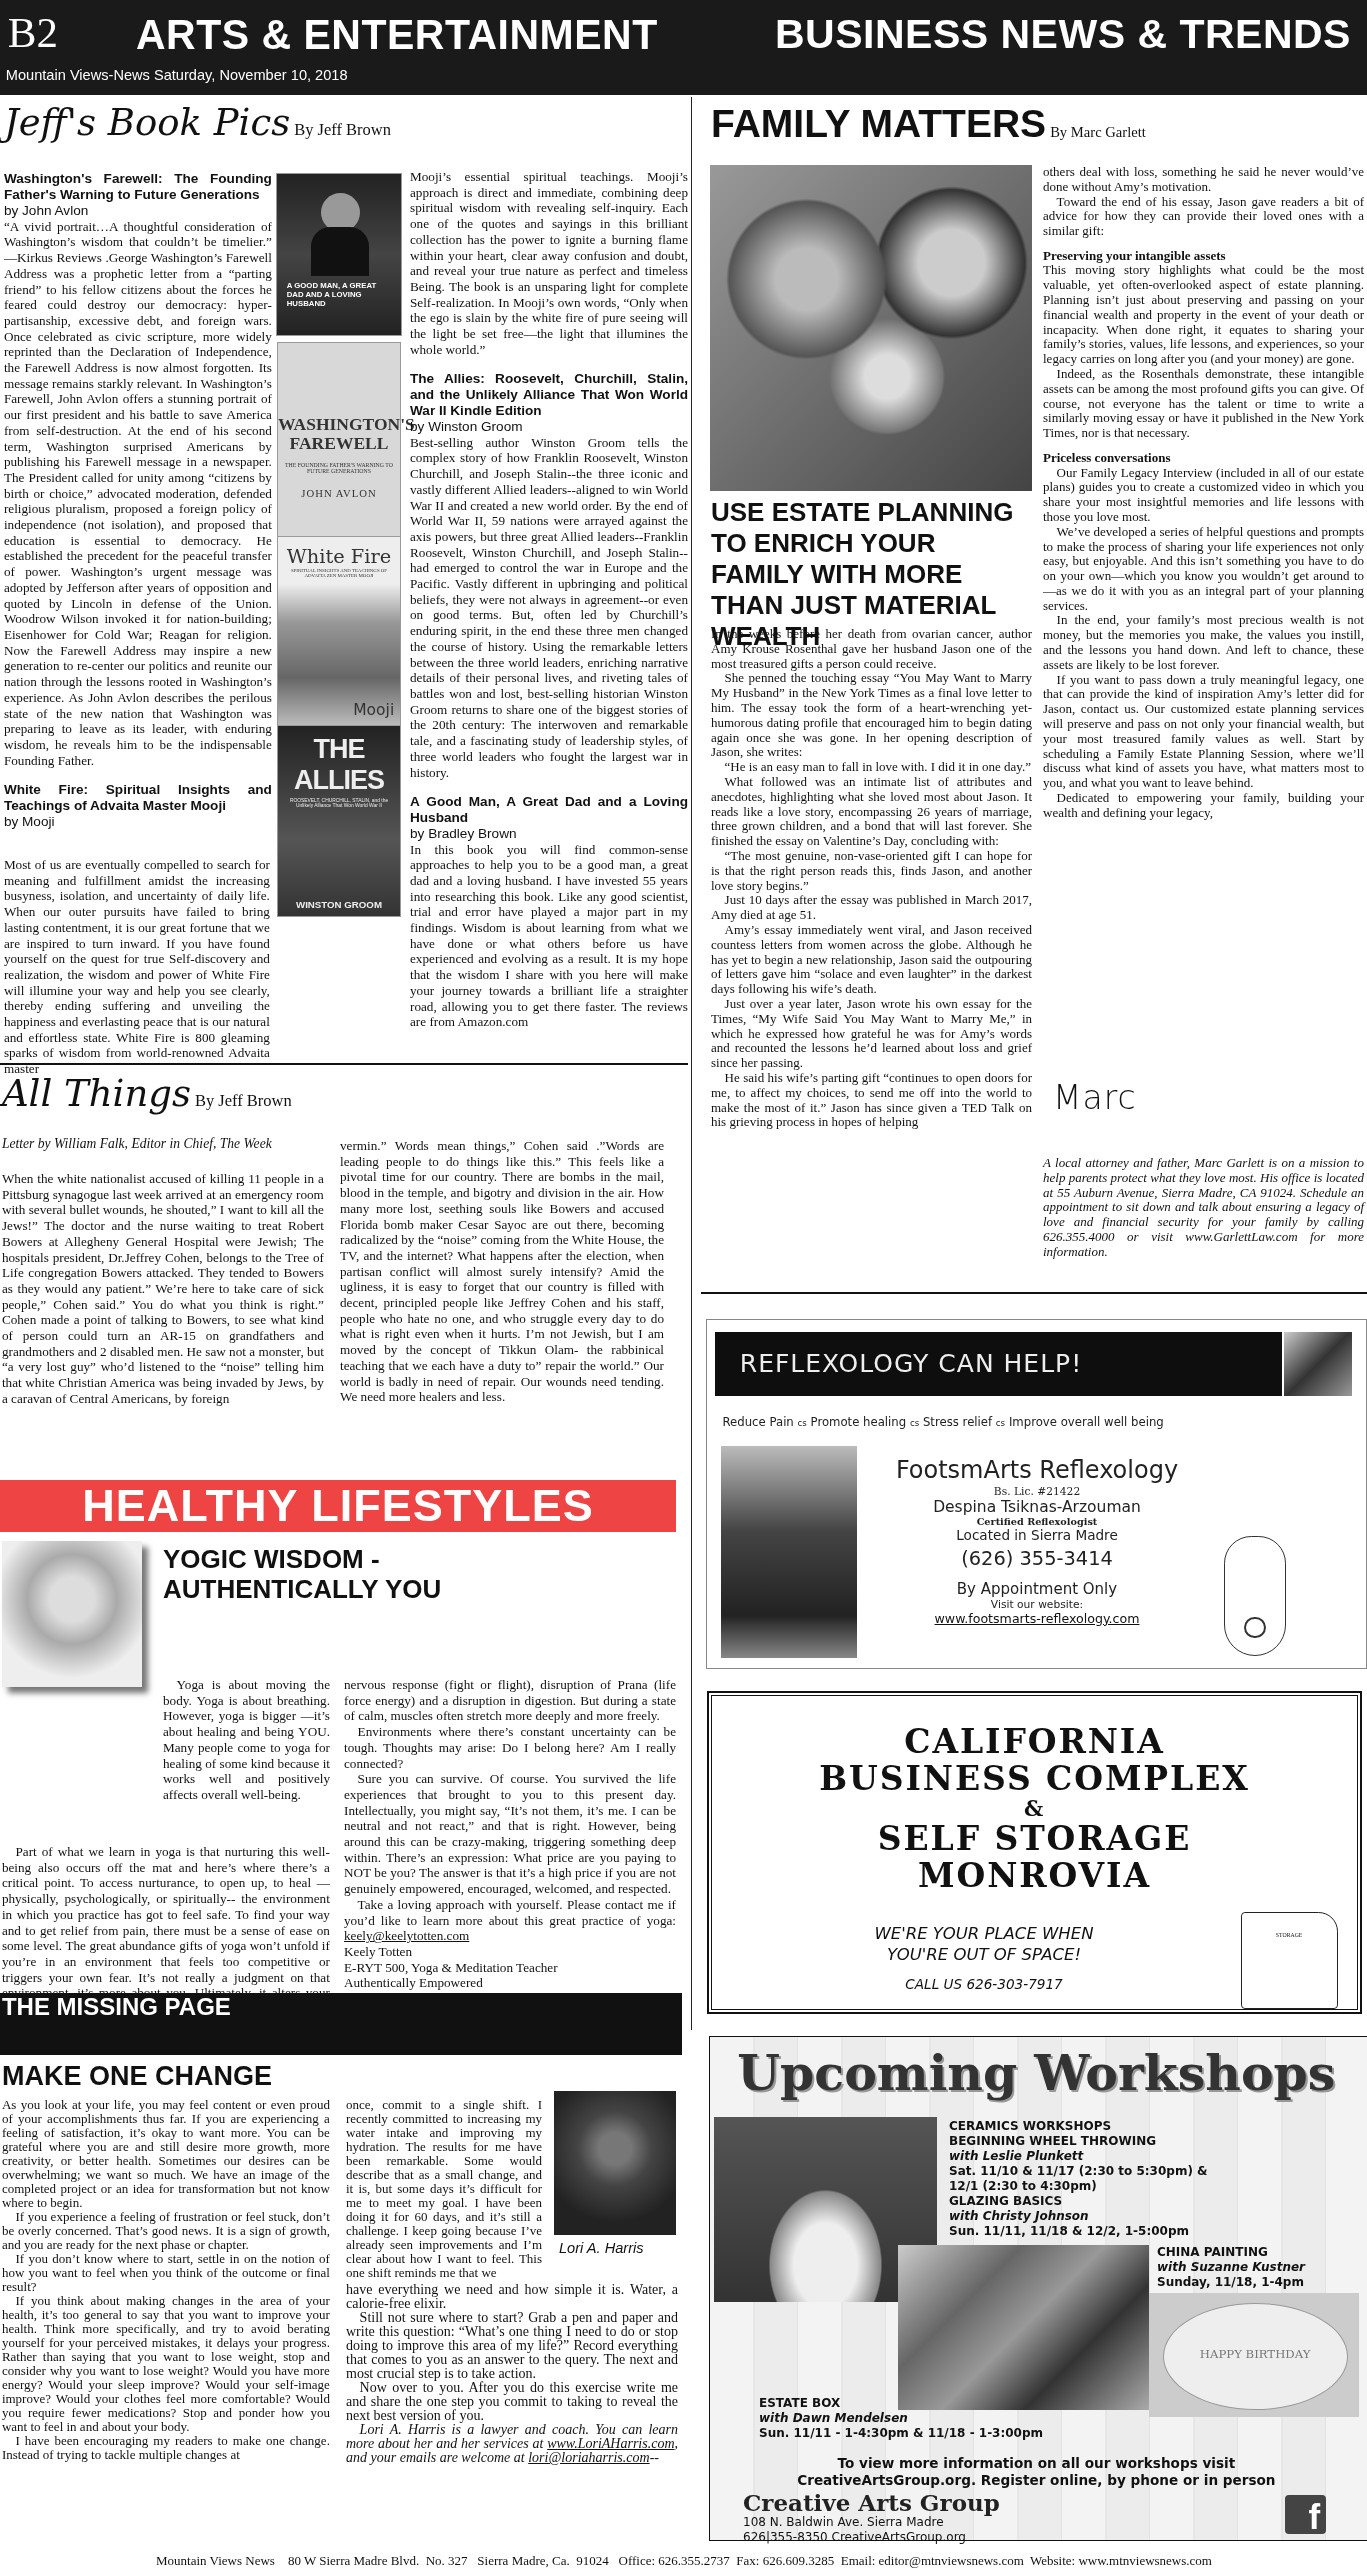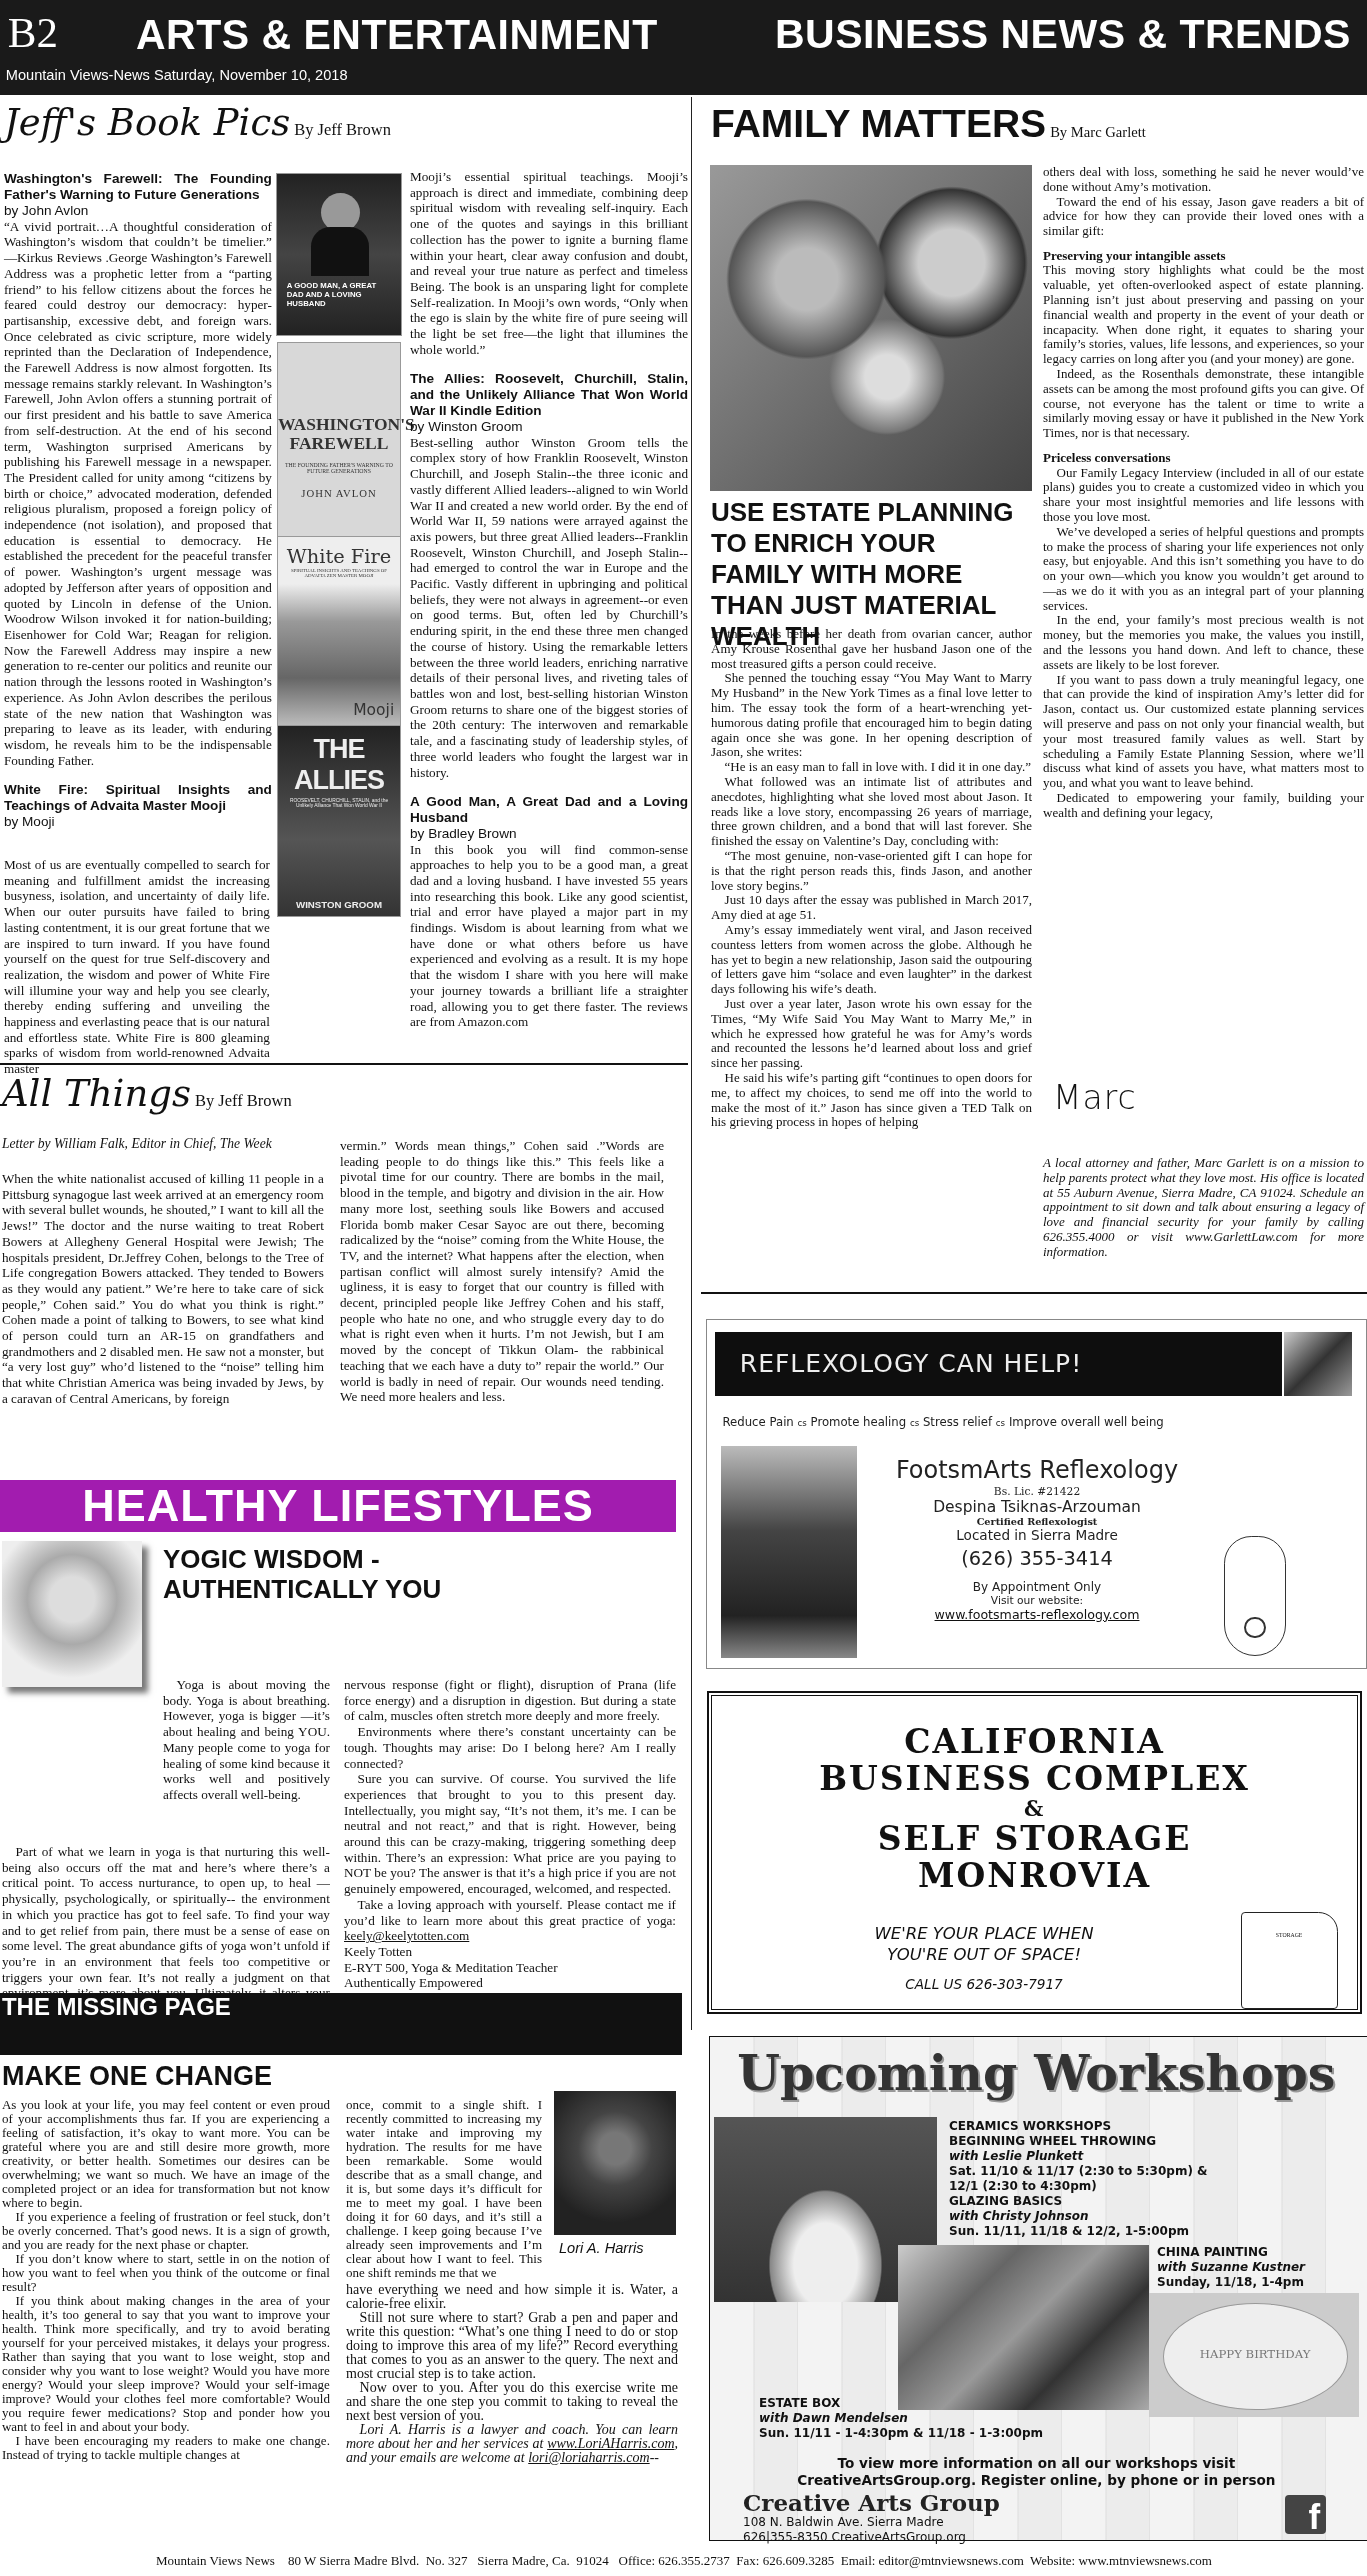--- a/index.html
+++ b/index.html
@@ -88,21 +88,21 @@
 <div class="abs vline" style="left:691px;top:97px;height:1933px;"></div>
 
 <div class="abs" style="left:1.9px;top:1072px;width:389px;">
   <span class="script-title">All Things</span>
   <span class="byline">By Jeff Brown</span>
 </div>
 <div class="abs body" style="left:1.9px;top:1136px;width:321px;font-style:italic;font-size:13.6px;">Letter by William Falk, Editor in Chief, The Week</div>
 <div class="abs body" style="left:1.9px;top:1171px;width:322px;">When the white nationalist accused of killing 11 people in a Pittsburg synagogue last week arrived at an emergency room with several bullet wounds, he shouted,” I want to kill all the Jews!” The doctor and the nurse waiting to treat Robert Bowers at Allegheny General Hospital were Jewish; The hospitals president, Dr.Jeffrey Cohen, belongs to the Tree of Life congregation Bowers attacked. They tended to Bowers as they would any patient.” We’re here to take care of sick people,” Cohen said.” You do what you think is right.” Cohen made a point of talking to Bowers, to see what kind of person could turn an AR-15 on grandfathers and grandmothers and 2 disabled men. He saw not a monster, but “a very lost guy” who’d listened to the “noise” telling him that white Christian America was being invaded by Jews, by a caravan of Central Americans, by foreign</div>
 <div class="abs body" style="left:340px;top:1138px;width:324px;">vermin.” Words mean things,” Cohen said .”Words are leading people to do things like this.” This feels like a pivotal time for our country. There are bombs in the mail, blood in the temple, and bigotry and division in the air. How many more lost, seething souls like Bowers and accused Florida bomb maker Cesar Sayoc are out there, becoming radicalized by the “noise” coming from the White House, the TV, and the internet? What happens after the election, when partisan conflict will almost surely intensify? Amid the ugliness, it is easy to forget that our country is filled with decent, principled people like Jeffrey Cohen and his staff, people who hate no one, and who struggle every day to do what is right even when it hurts. I’m not Jewish, but I am moved by the concept of Tikkun Olam- the rabbinical teaching that we each have a duty to” repair the world.” Our world is badly in need of repair. Our wounds need tending. We need more healers and less.</div>
 
-<div class="abs" style="left:0;top:1480px;width:676px;height:52px;background:#a21caf;color:#fff;text-align:center;">
+<div class="abs" style="left:0;top:1480px;width:676px;height:52px;background:#ef4444;color:#fff;text-align:center;">
   <span class="big-sans" style="font-size:45px;line-height:52px;letter-spacing:1px;">HEALTHY LIFESTYLES</span>
 </div>
 <div class="abs photo" style="left:1.9px;top:1541px;width:140px;height:146px;box-shadow:5.8px 5.8px 5.8px #777;background:radial-gradient(circle at 50% 40%,#ddd 20%,#aaa 40%,#eee 70%);"></div>
 <div class="abs big-sans" style="left:163px;top:1544px;width:389px;font-size:26px;line-height:30px;">
   <div>YOGIC WISDOM -</div>
   <div>AUTHENTICALLY YOU</div>
 </div>
 <div class="abs body" style="left:163px;top:1677px;width:167px;text-indent:13.6px;"><span>Yoga is about moving the body. Yoga is about breathing. However, yoga is bigger —it’s about healing and being YOU. Many people come to yoga for healing of some kind because it works well and positively affects overall well-being.</span></div>
 <div class="abs body indent" style="left:1.9px;top:1844px;width:328px;">
   <p>Part of what we learn in yoga is that nurturing this well-being also occurs off the mat and here’s where there’s a critical point. To access nurturance, to open up, to heal —physically, psychologically, or spiritually-- the environment in which you practice has got to feel safe. To find your way and to get relief from pain, there must be a sense of ease on some level. The great abundance gifts of yoga won’t unfold if you’re in an environment that feels too competitive or triggers your own fear. It’s not really a judgment on that environment, it’s more about you. Ultimately, it alters your own authenticity.</p>
@@ -186,21 +186,21 @@
     <span>Improve overall well being</span>
   </div>
   <div class="abs photo" style="left:13.6px;top:126px;width:136px;height:212px;background:linear-gradient(180deg,#bbb,#444 40%,#222 80%,#888);"></div>
   <div class="abs" style="left:165px;top:136px;width:330px;text-align:center;font-family:'DejaVu Sans',sans-serif;color:#222;">
     <div style="font-size:24px;line-height:29px;">FootsmArts Reflexology</div>
     <div style="font-family:'DejaVu Serif',serif;font-size:10.7px;">Bs. Lic. #21422</div>
     <div style="font-size:15.5px;">Despina Tsiknas-Arzouman</div>
     <div style="font-family:'DejaVu Serif',serif;font-size:9.7px;font-weight:bold;">Certified Reflexologist</div>
     <div style="font-size:13.6px;">Located in Sierra Madre</div>
     <div style="font-size:19.4px;margin-top:3.9px;">(626) 355-3414</div>
-    <div style="font-size:12px;margin-top:9.7px;">By Appointment Only</div>
+    <div style="font-size:15px;margin-top:9.7px;">By Appointment Only</div>
     <div style="font-size:10.7px;">Visit our website:</div>
     <div class="link" style="font-size:12.6px;">www.footsmarts-reflexology.com</div>
   </div>
   <div class="abs" style="left:517px;top:216px;width:62px;height:120px;border:1.5px solid #333;border-radius:29px 29px 33px 33px;">
     <div style="position:absolute;left:19.4px;top:80px;width:21.4px;height:21.4px;border-radius:50%;border:2.9px double #333;"></div>
   </div>
 </div>
 
 <div class="abs" style="left:708px;top:1692px;width:653px;height:321px;border:4.9px double #111;outline:1.9px solid #111;background:#fff;text-align:center;">
   <div style="margin-top:27px;font-family:'DejaVu Serif',serif;font-weight:bold;font-size:33px;line-height:37px;letter-spacing:1.9px;">

